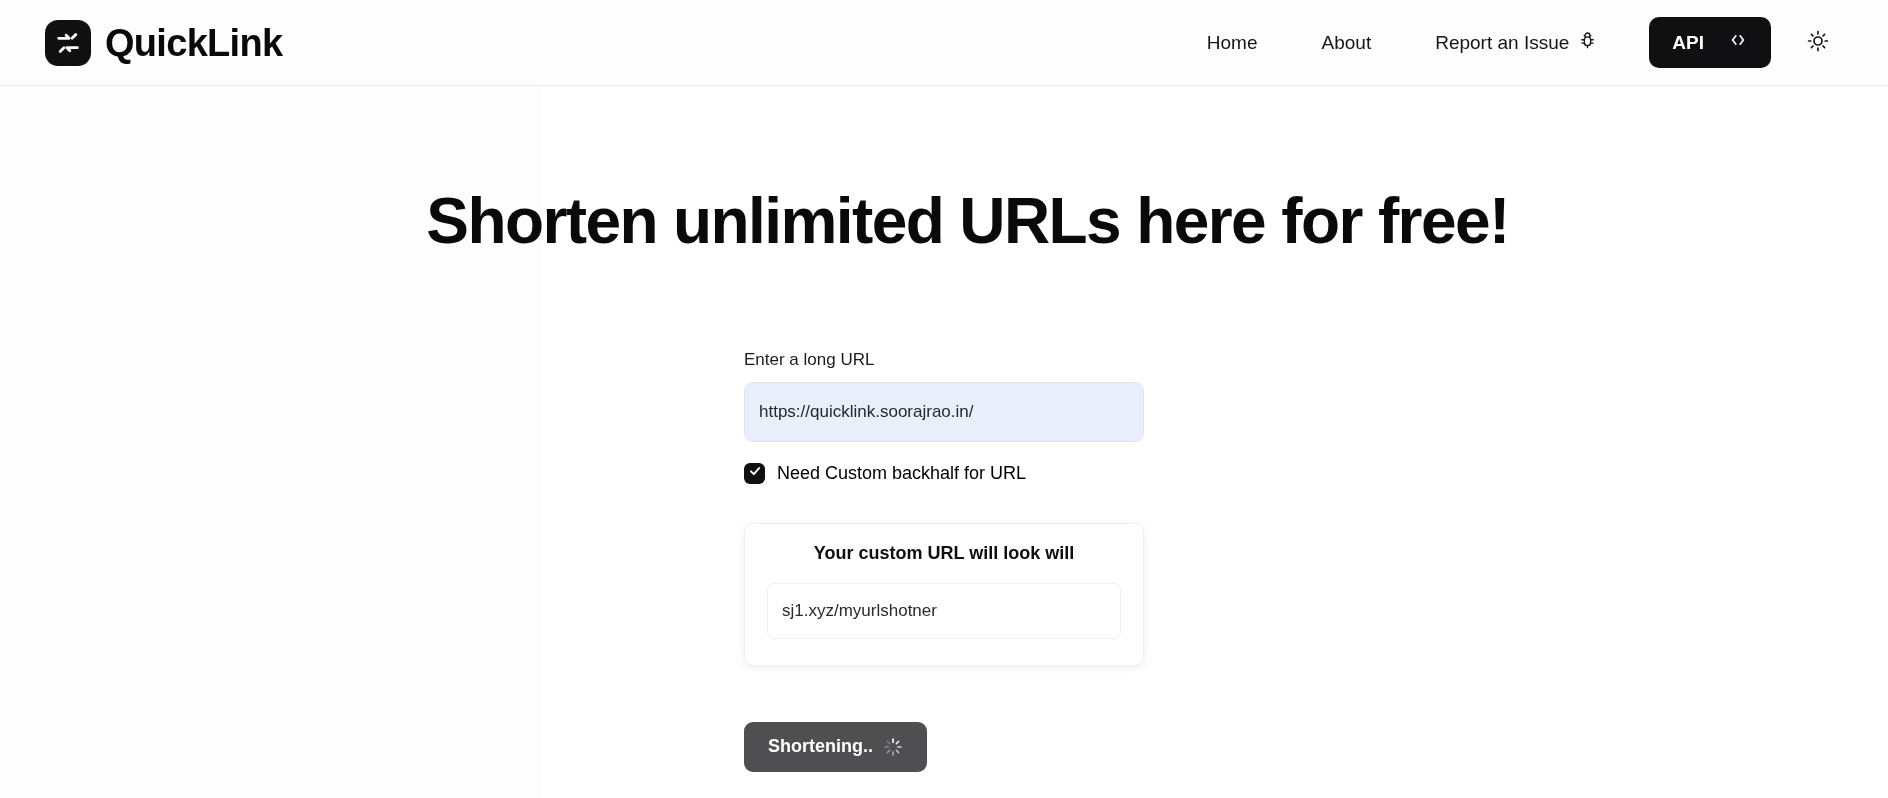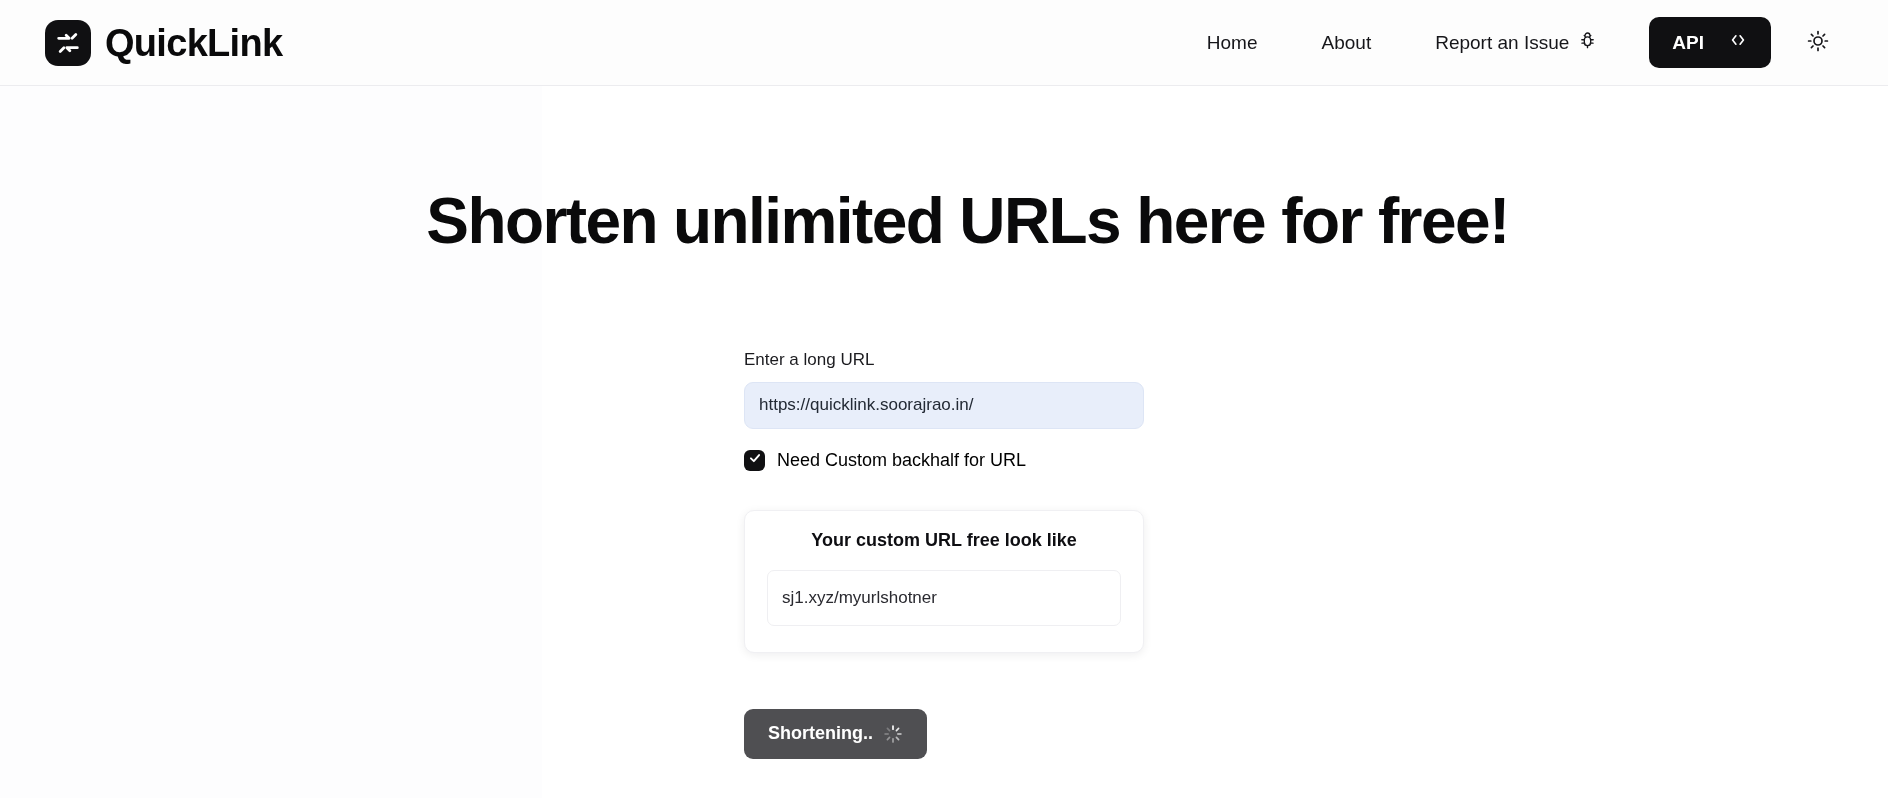--- a/index.html
+++ b/index.html
@@ -142,21 +142,21 @@
 
   .field-label {
     font-size: 17px;
     color: #1b1b1f;
     margin-bottom: 12px;
     display: block;
   }
 
   .text-input {
     width: 100%;
-    height: 47px;
+    height: 60px;
     border: 1px solid #e3e3e8;
     border-radius: 9px;
     background: #ffffff;
     font-family: inherit;
     font-size: 17px;
     color: #26262b;
     padding: 0 14px;
     outline: none;
   }
 
@@ -323,21 +323,21 @@
           <svg width="14" height="14" viewBox="0 0 24 24" fill="none" stroke="#ffffff" stroke-width="3.2" stroke-linecap="round" stroke-linejoin="round">
             <path d="M5 12.5 10 17.5 19 7"></path>
           </svg>
         </span>
       </span>
       <span class="check-label">Need Custom backhalf for URL</span>
     </div>
 
 
     <div class="preview-card">
-      <div class="preview-title">Your custom URL free look like</div>
+      <div class="preview-title">Your custom URL will look will</div>
       <input class="preview-input" type="text" readonly="" value="sj1.xyz/myurlshotner" style="">
     </div>
 
     <button class="submit-btn">
       <span>Shortening..</span>
       <span class="spinner">
         <svg width="20" height="20" viewBox="0 0 24 24" stroke="#ffffff" stroke-width="2" stroke-linecap="round">
           <line x1="12" y1="2.5" x2="12" y2="6.2" opacity="1"></line>
           <line x1="18.7" y1="5.3" x2="16.1" y2="7.9" opacity="0.87"></line>
           <line x1="21.5" y1="12" x2="17.8" y2="12" opacity="0.74"></line>

